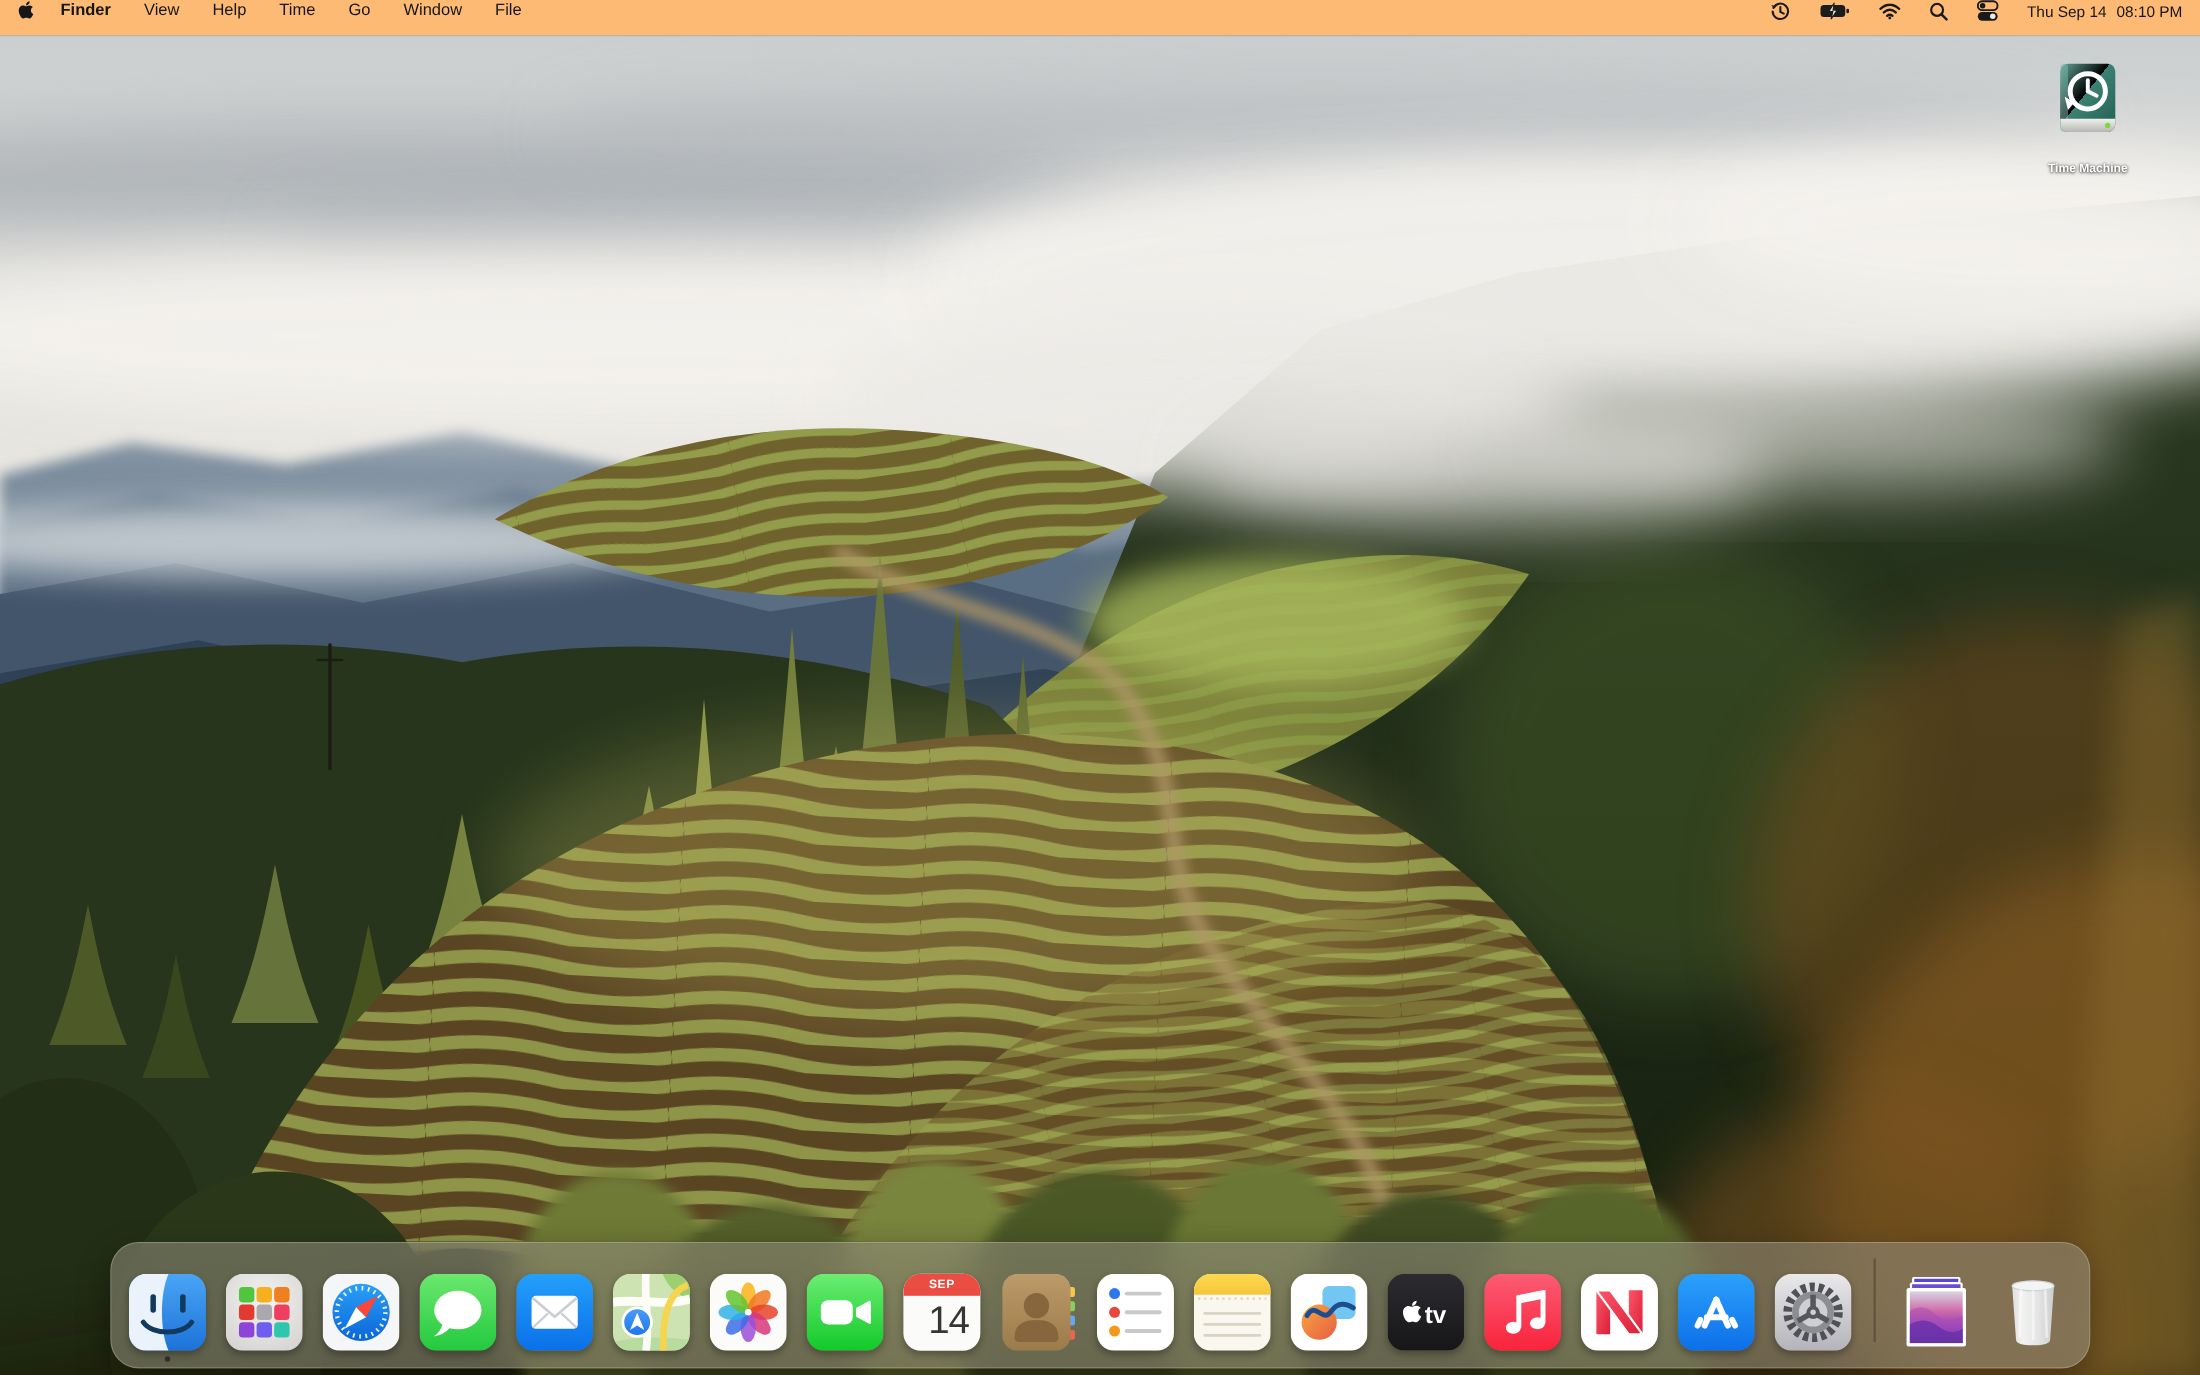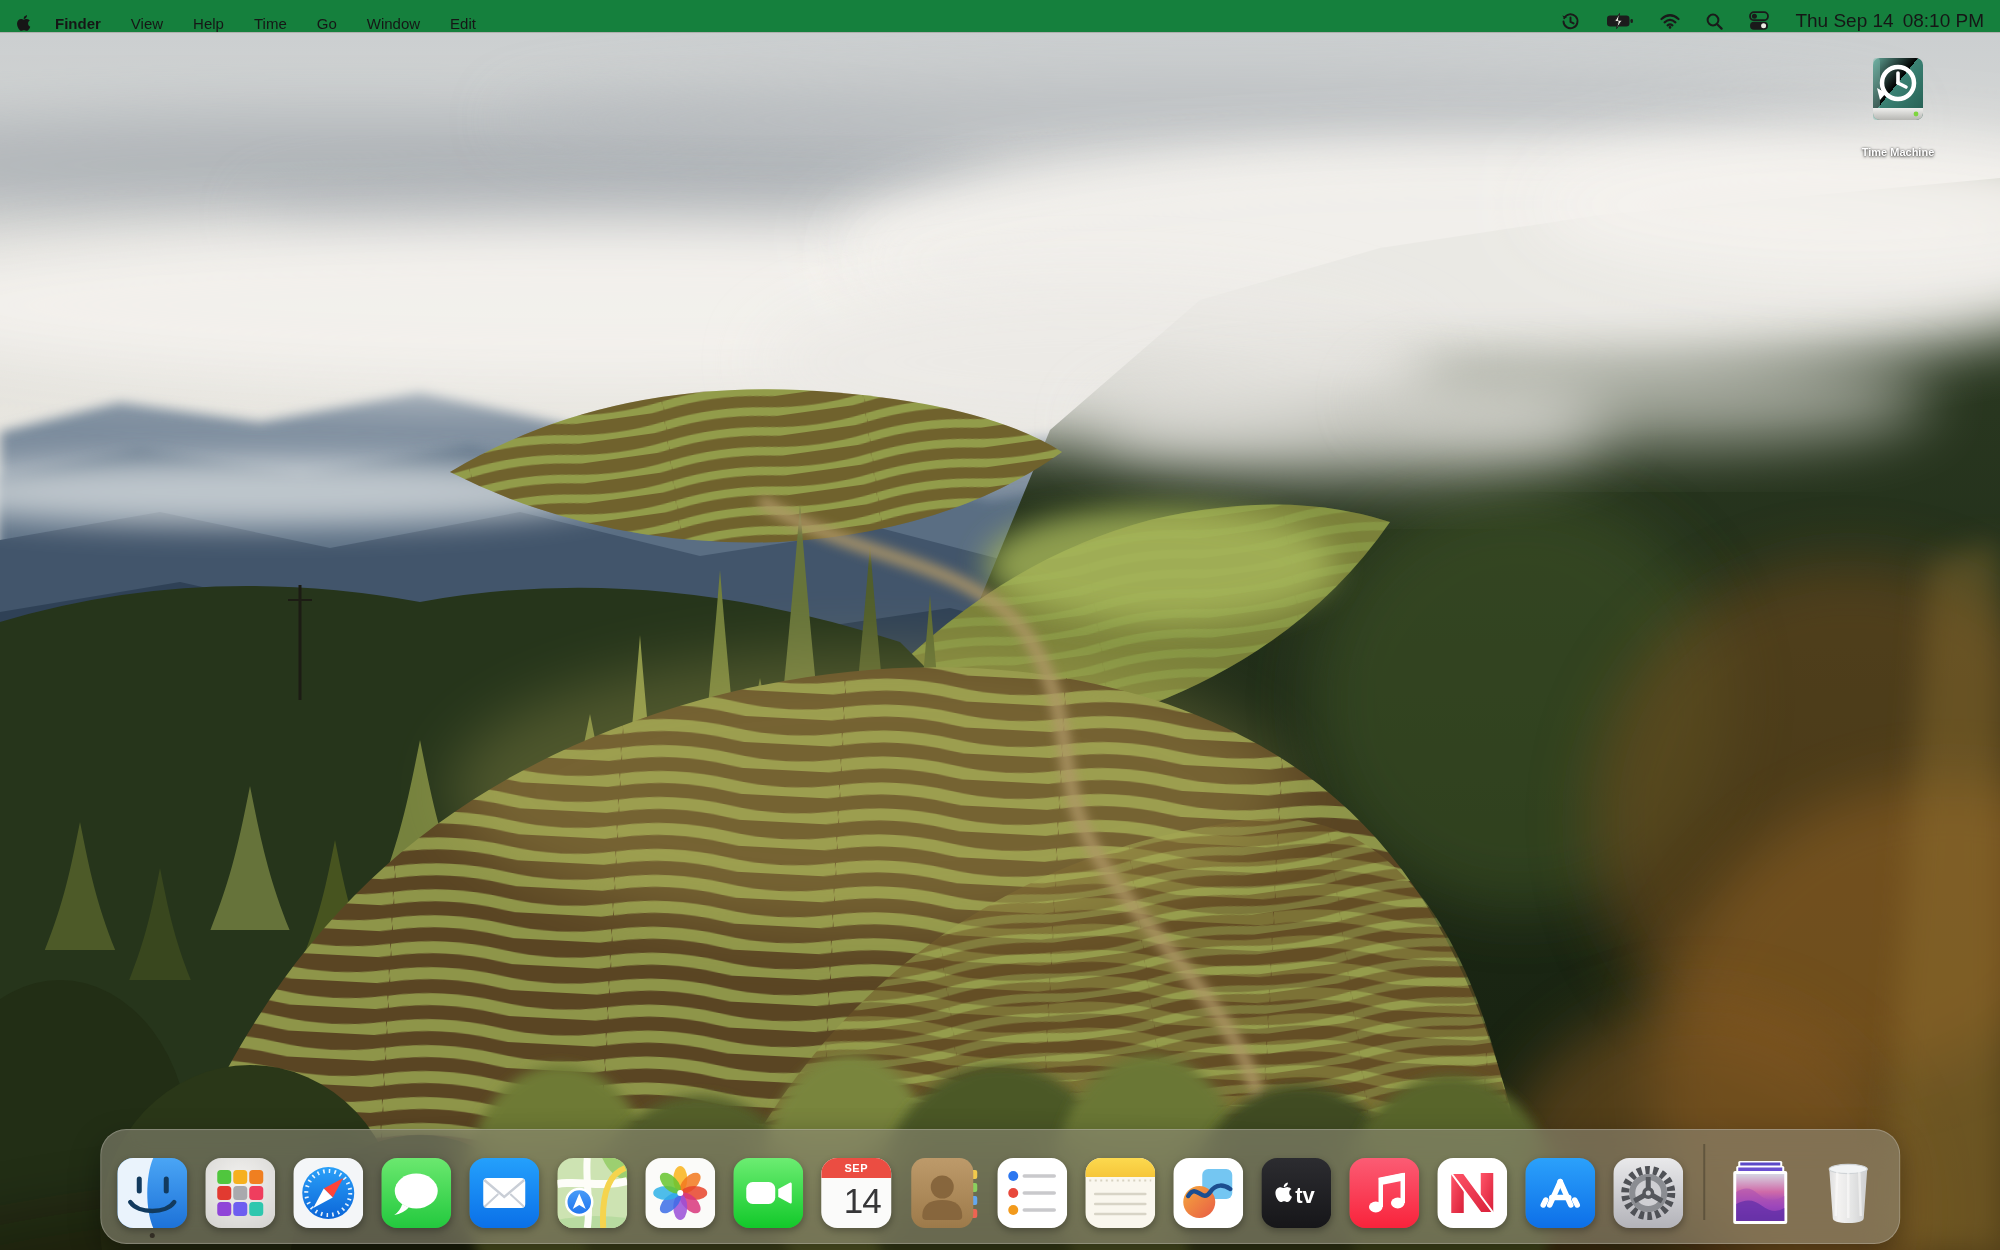--- a/index.html
+++ b/index.html
@@ -8,31 +8,31 @@
     font-family:"Liberation Sans","DejaVu Sans",sans-serif;
     background:#2b3a26;
   }
   
   .wallpaper{position:absolute;inset:0;z-index:0;}
   .wallpaper svg{display:block;width:100%;height:100%;}
 
   
   .menubar{
     position:absolute;top:0;left:0;right:0;height:32px;z-index:20;
-    background:#15803d;display:flex;align-items:flex-end;
+    background:#fdba74;display:flex;align-items:flex-start;
     padding:0 16px;color:#161616;font-size:15px;
     box-shadow:0 1px 0 rgba(90,85,70,.25);
   }
   .menubar .left{display:flex;align-items:center;gap:30px;}
   .apple-logo{display:flex;align-items:center;margin-right:-6px;}
   .menu-item{cursor:default;white-space:nowrap;}
   .menu-item.app{font-weight:700;}
   .menubar .right{margin-left:auto;display:flex;align-items:center;gap:26px;}
   .status-icon{display:flex;align-items:center;}
-  .clock{display:flex;gap:9px;font-size:19px;}
+  .clock{display:flex;gap:9px;font-size:14px;}
 
   
   .desktop-icon{position:absolute;top:52px;right:42px;width:120px;z-index:5;text-align:center;cursor:default;}
   .desktop-icon .label{
     margin-top:4px;color:#fff;font-size:11px;font-weight:700;
     text-shadow:0 1px 3px rgba(0,0,0,.7), 0 0 2px rgba(0,0,0,.5);
   }
 
   
   .dock{
@@ -175,21 +175,21 @@
       <svg width="15" height="18" viewBox="0 0 376 512">
           <path fill="#161616" d="M318.7 268.7c-.2-36.7 16.4-64.4 50-84.8-18.8-26.9-47.2-41.7-84.7-44.6-35.5-2.8-74.3 20.7-88.5 20.7-15 0-49.4-19.7-76.4-19.7C63.3 141.2 4 184.8 4 273.5q0 39.3 14.4 81.2c12.8 36.7 59 126.7 107.2 125.2 25.2-.6 43-17.9 75.8-17.9 31.8 0 48.3 17.9 76.4 17.9 48.6-.7 90.4-82.5 102.6-119.3-65.2-30.7-61.7-90-61.7-91.9zm-56.6-164.2c27.3-32.4 24.8-61.9 24-72.5-24.1 1.4-52 16.4-67.9 34.9-17.5 19.8-27.8 44.3-25.6 71.9 26.1 2 49.9-11.4 69.5-34.3z"></path>
         </svg>
     </span>
     <span class="menu-item app">Finder</span>
     <span class="menu-item">View</span>
     <span class="menu-item">Help</span>
     <span class="menu-item">Time</span>
     <span class="menu-item">Go</span>
     <span class="menu-item">Window</span>
-    <span class="menu-item">Edit</span>
+    <span class="menu-item">File</span>
   </div>
   <div class="right">
     <span class="status-icon">
       <svg width="19" height="19" viewBox="0 0 19 19" fill="none" stroke="#1a1a1a">
         <path d="M3.2 6.2 A7 7 0 1 1 2.5 9.5" stroke-width="1.9" stroke-linecap="round"></path>
         <path d="M1.2 3.6 L3.4 6.6 L6.3 4.9 Z" fill="#1a1a1a" stroke="none"></path>
         <path d="M9.5 5.4 V9.8 L12.6 11.4" stroke-width="1.9" stroke-linecap="round"></path>
       </svg>
     </span>
     <span class="status-icon">

